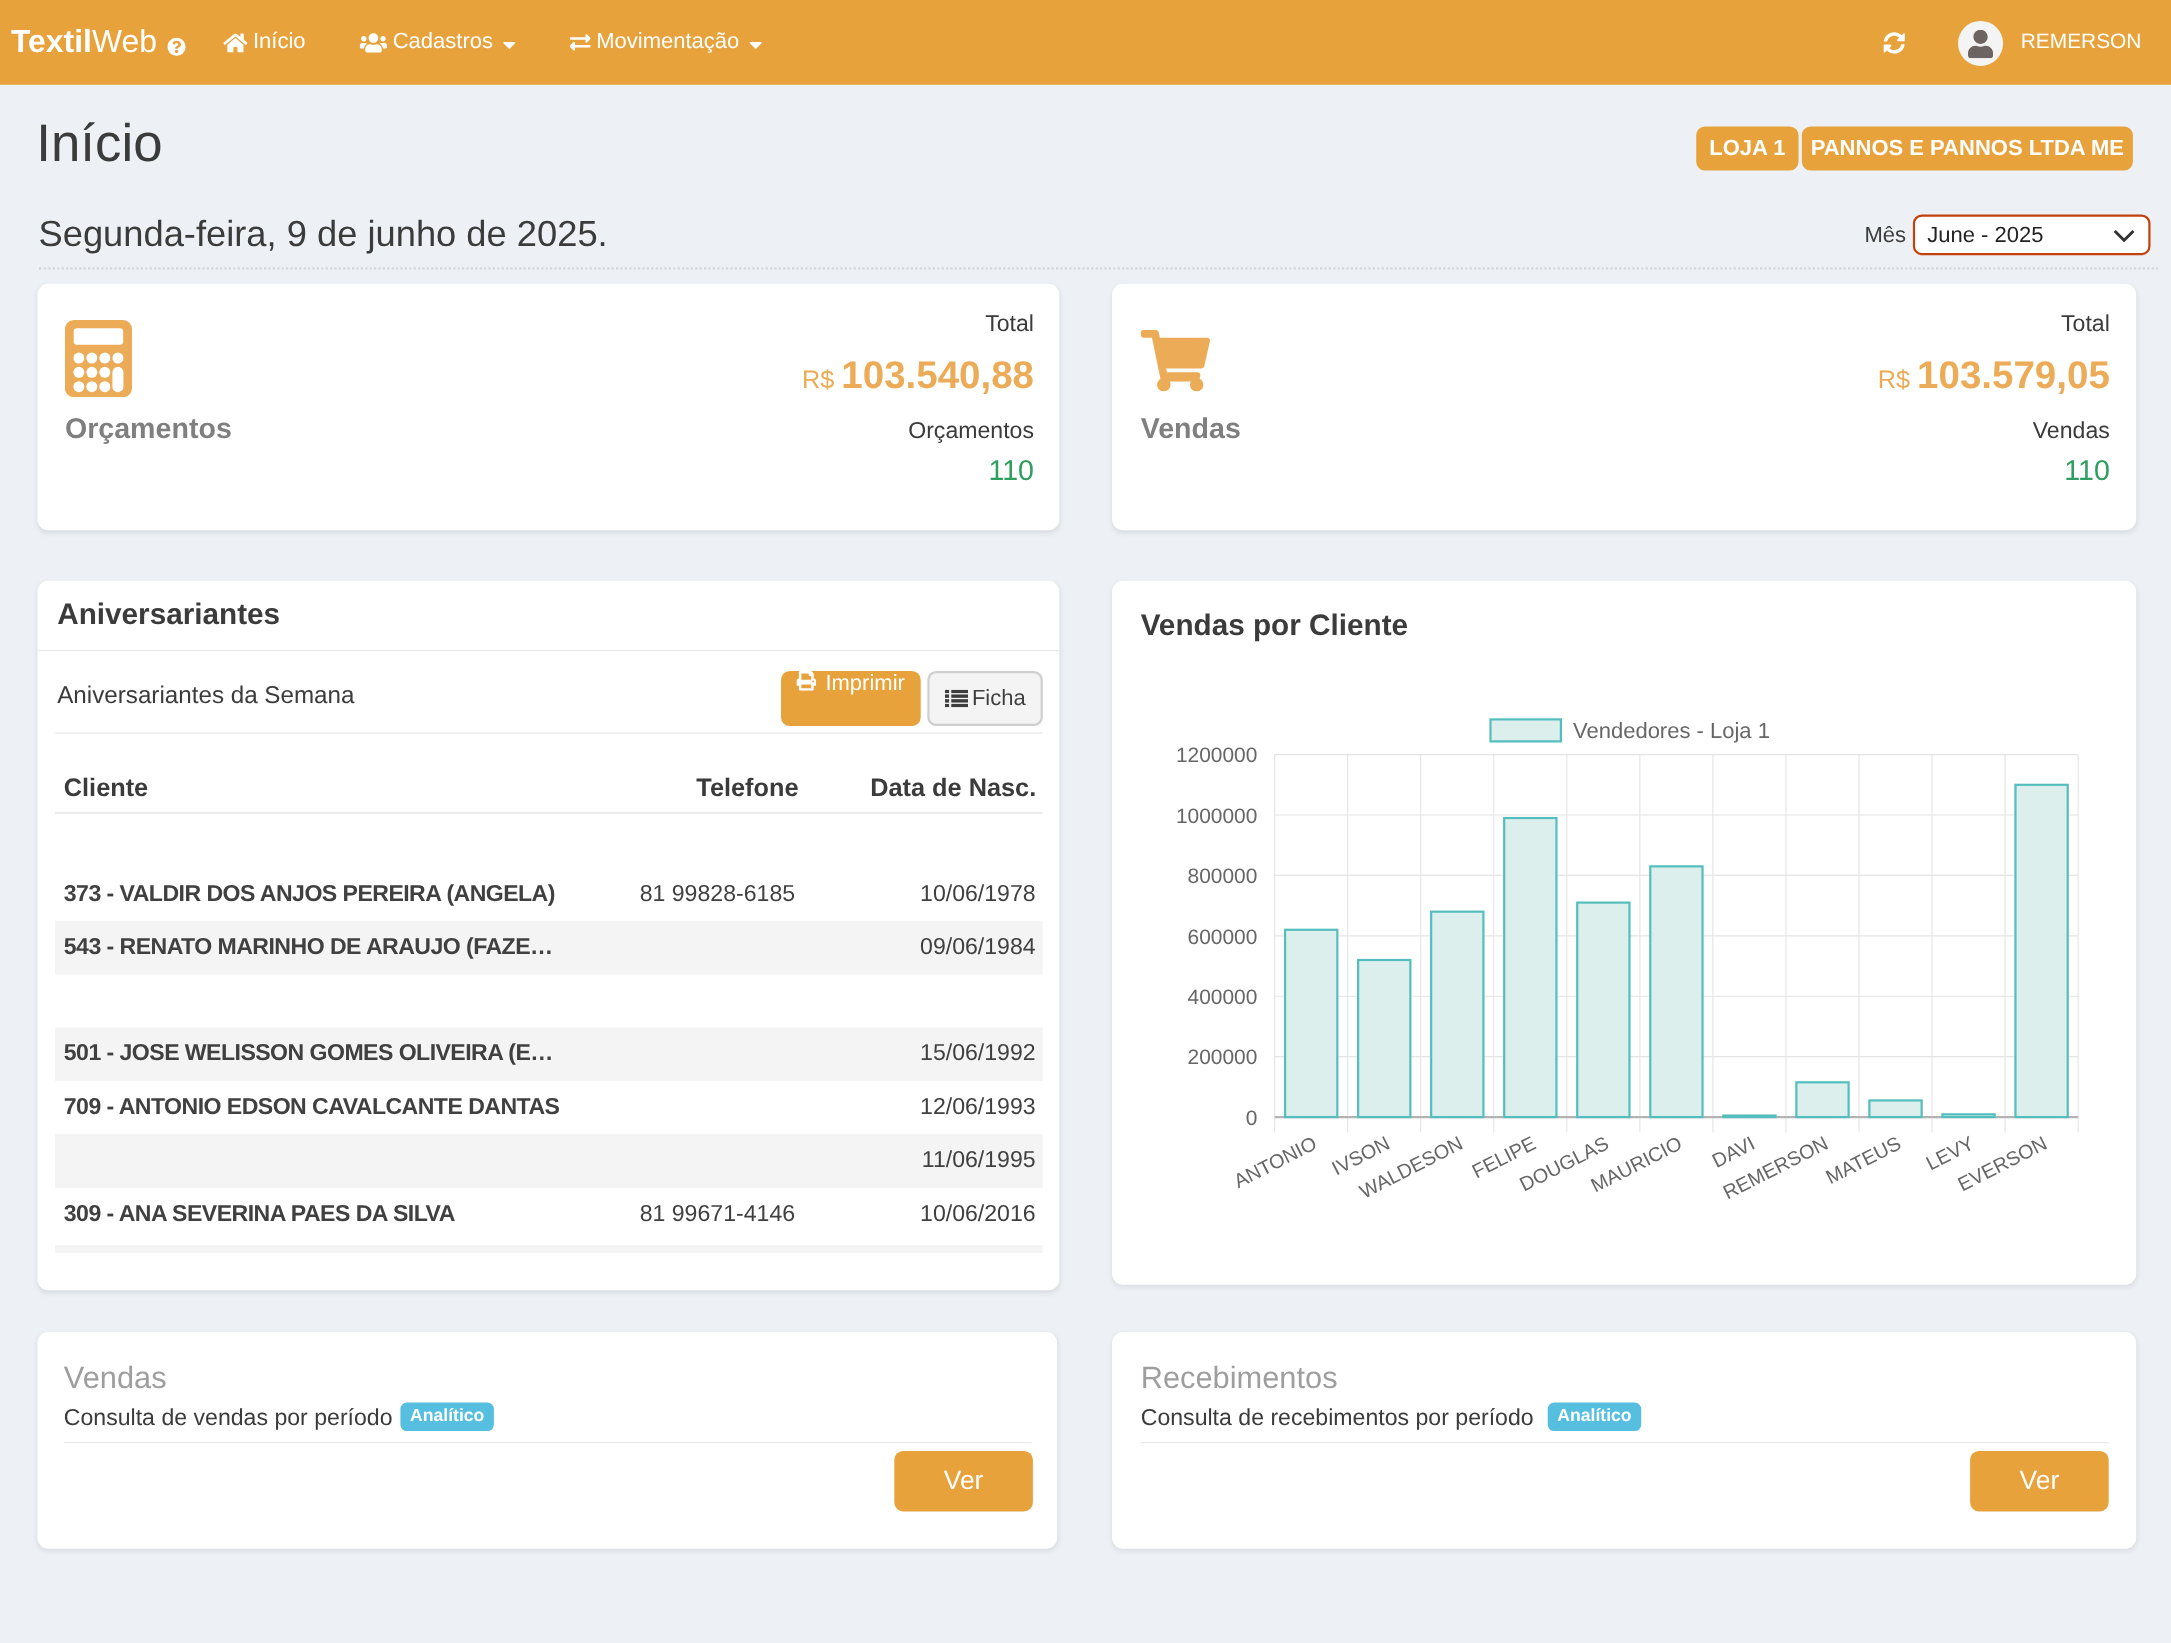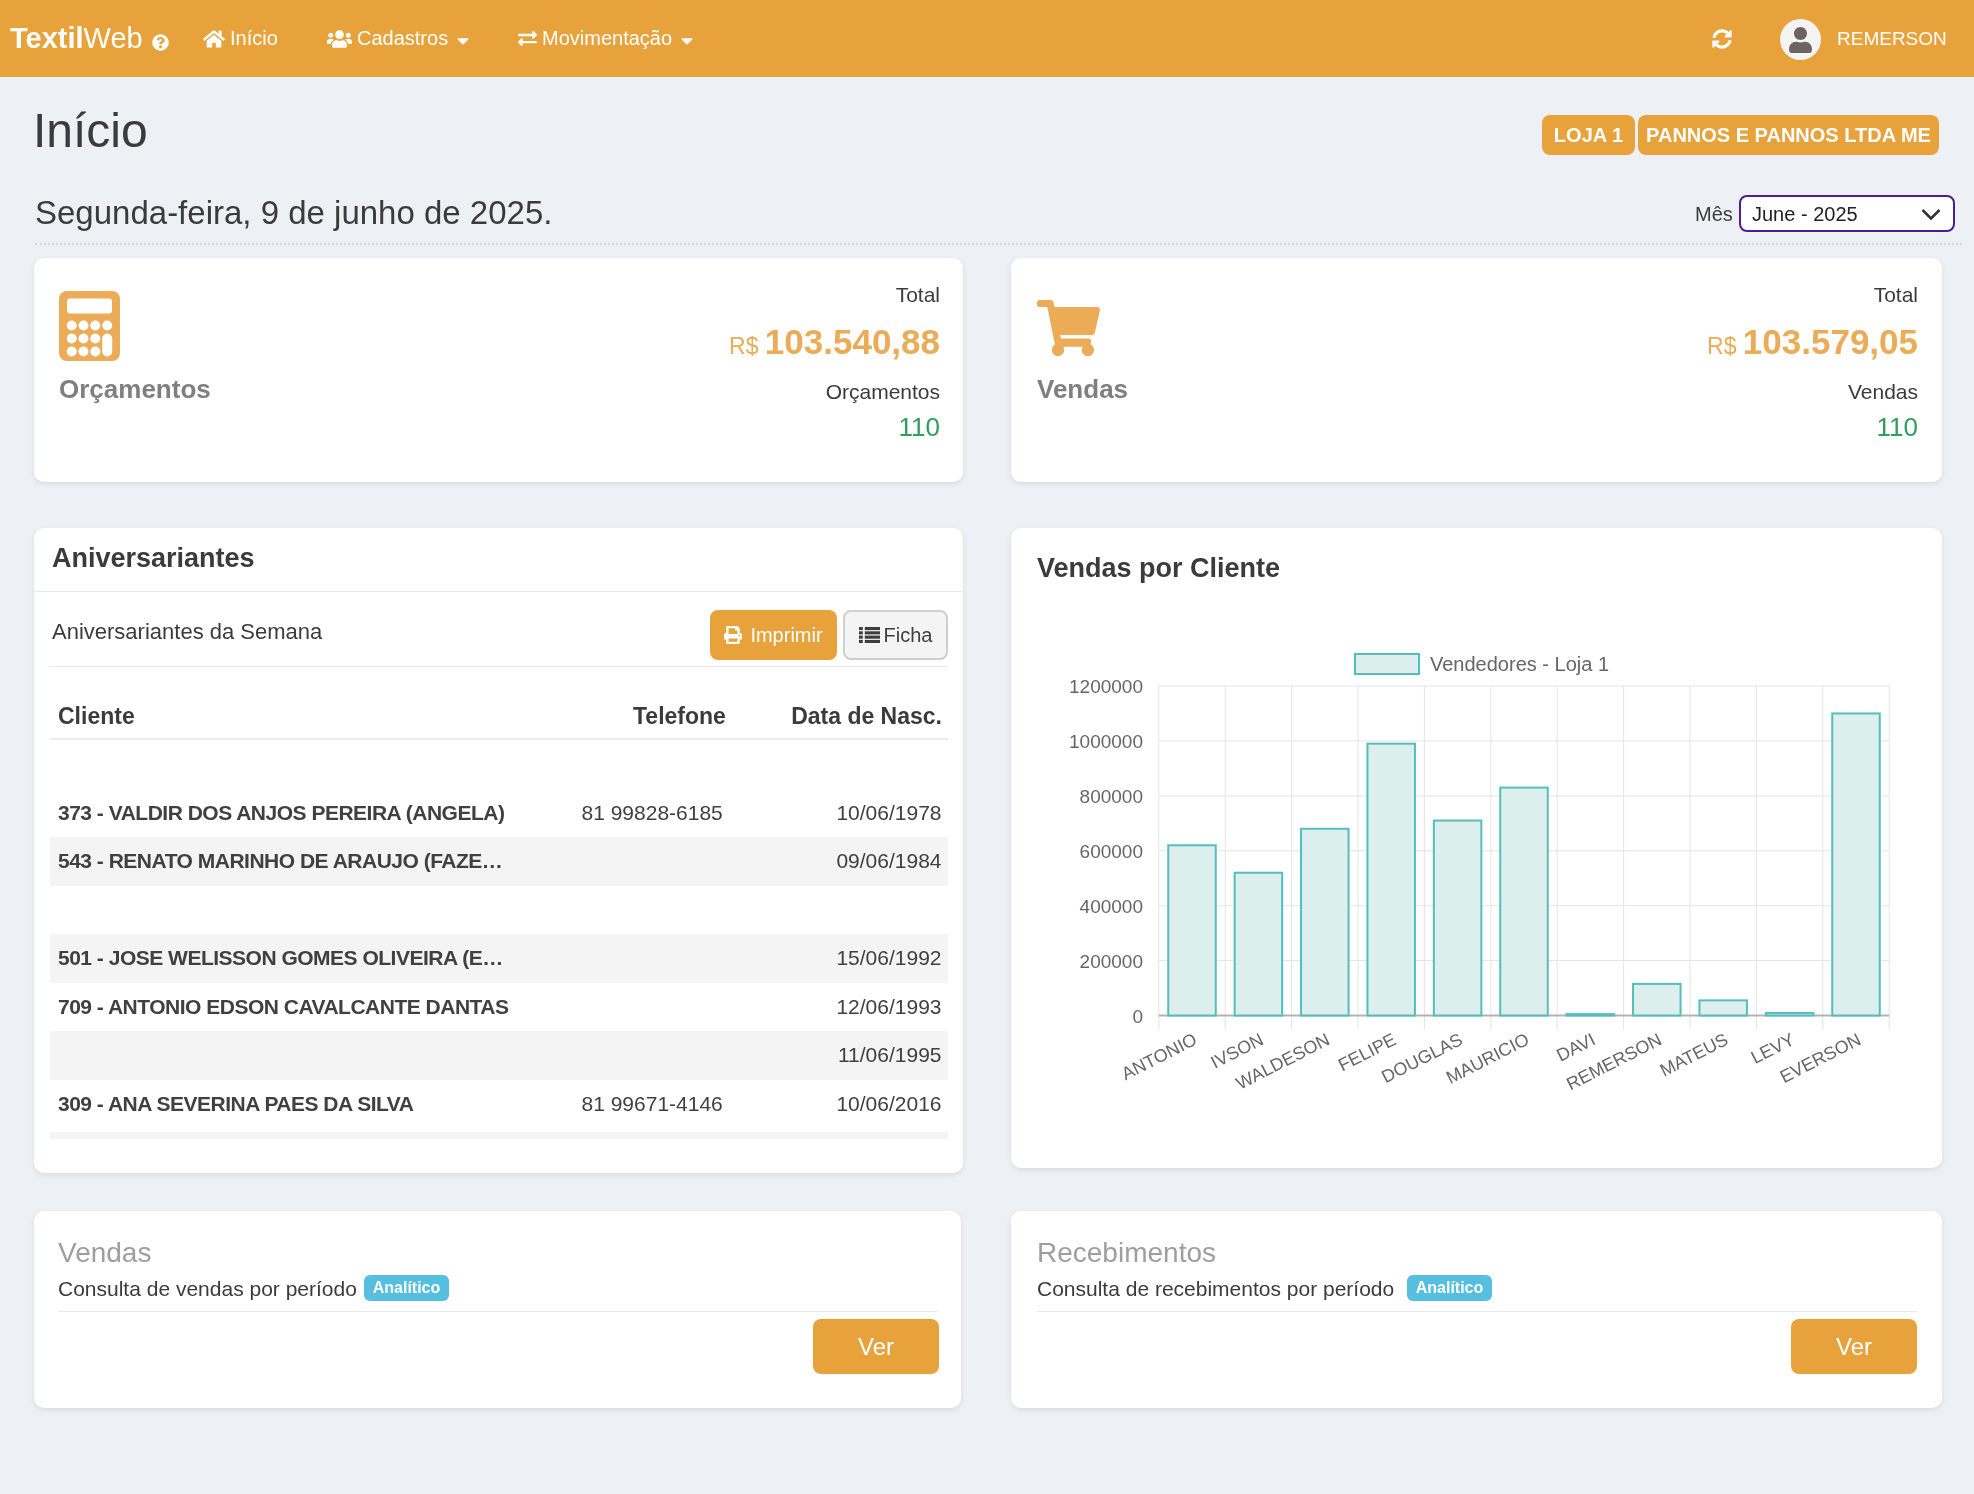--- a/index.html
+++ b/index.html
@@ -60,21 +60,21 @@
   </div>
   <div class="abs" style="left:1837px;top:0;height:77px;display:flex;align-items:center;color:#fff;font-size:19px">REMERSON</div>
 </div>
 
 <div class="abs" style="left:33px;top:103px;font-size:48px;line-height:56px;color:#3b3b3b">Início</div>
 <div class="btn-o" style="left:1542px;top:115px;width:93px;height:40px;line-height:40px;font-size:20px;font-weight:bold">LOJA 1</div>
 <div class="btn-o" style="left:1638px;top:115px;width:301px;height:40px;line-height:40px;font-size:20px;font-weight:bold">PANNOS E PANNOS LTDA ME</div>
 
 <div class="abs" style="left:35px;top:196px;font-size:33px;line-height:34px;color:#3b3b3b">Segunda-feira, 9 de junho de 2025.</div>
 <div class="abs" style="left:1695px;top:201px;font-size:20px;line-height:26px;color:#3b3b3b">Mês</div>
-<div class="abs" style="left:1739px;top:195px;width:216px;height:37px;border:2px solid #4c1d95;border-radius:8px;background:#fff">
+<div class="abs" style="left:1739px;top:195px;width:216px;height:37px;border:2px solid #c2410c;border-radius:8px;background:#fff">
   <div class="abs" style="left:11px;top:0;line-height:35px;font-size:20px;color:#222">June - 2025</div>
   <svg class="abs" style="right:12px;top:12px" width="20" height="11" viewBox="0 0 20 11">
       <polyline points="1.5,1 10,9.5 18.5,1" fill="none" stroke="#333" stroke-width="2.6"></polyline>
     </svg>
 </div>
 <div class="abs" style="left:35px;top:243px;width:1927px;border-top:2px dotted #d4d8dd"></div>
 
 <div class="card" style="left:34px;top:258px;width:929px;height:224px">
   <div class="abs" style="left:25px;top:33px">
       <svg width="61" height="70" viewBox="0 0 61 70" style="display:block">
@@ -109,21 +109,21 @@
   <div class="abs" style="right:24px;top:23.7px;font-size:21px;line-height:26px;color:#3b3b3b">Total</div>
   <div class="abs" style="right:24px;top:64.5px;line-height:38px;color:#ebab57"><span style="font-size:23px">R$ </span><span style="font-size:35px;font-weight:bold">103.579,05</span></div>
   <div class="abs" style="right:24px;top:120.7px;font-size:21px;line-height:26px;color:#3b3b3b">Vendas</div>
   <div class="abs" style="right:24px;top:154px;font-size:26px;line-height:30px;color:#2f9e5f">110</div>
 </div>
 
 <div class="card" style="left:34px;top:528px;width:929px;height:645px;overflow:hidden">
   <div class="abs" style="left:18px;top:13px;font-size:27px;line-height:34px;font-weight:bold;color:#3b3b3b">Aniversariantes</div>
   <div class="abs" style="left:0;top:63px;width:100%;height:1px;background:#e9e9e9"></div>
   <div class="abs" style="left:18px;top:90px;font-size:22px;line-height:28px;color:#3b3b3b">Aniversariantes da Semana</div>
-  <div class="abs" style="left:676px;top:82px;width:127px;height:50px;background:#e8a23c;border-radius:8px;color:#fff;display:flex;align-items:center;justify-content:center;gap:8px;font-size:20px">
+  <div class="abs" style="left:676px;top:82px;width:127px;height:50px;background:#e8a23c;border-radius:8px;color:#fff;display:flex;align-items:flex-start;justify-content:center;gap:8px;font-size:20px">
       <svg width="18" height="18" viewBox="0 0 512 512" style="display:block;">
         <path fill="#fff" d="M448 192V77.25c0-8.49-3.37-16.62-9.37-22.63L393.37 9.37c-6-6-14.14-9.37-22.63-9.37H96C78.33 0 64 14.33 64 32v160c-35.35 0-64 28.65-64 64v112c0 8.84 7.16 16 16 16h48v96c0 17.67 14.33 32 32 32h320c17.67 0 32-14.33 32-32v-96h48c8.84 0 16-7.16 16-16V256c0-35.35-28.65-64-64-64zm-64 256H128v-96h256v96zm0-224H128V64h192v48c0 8.84 7.16 16 16 16h48v96zm48 72c-13.25 0-24-10.75-24-24 0-13.26 10.75-24 24-24s24 10.74 24 24c0 13.25-10.75 24-24 24z"></path>
       </svg>
       <span>Imprimir</span>
     </div>
   <div class="abs" style="left:809px;top:82px;width:105px;height:50px;background:#f4f4f4;border:2px solid #cfcfcf;border-radius:8px;color:#3f3f3f;display:flex;align-items:center;justify-content:center;gap:4px;font-size:20px">
       <svg width="21" height="16" viewBox="0 0 21 16" style="display:block">
         <g fill="#3d3d3d">
           <rect x="0" y="0" width="3.8" height="3.1"></rect>
           <rect x="5.8" y="0" width="15.2" height="3.1"></rect>

